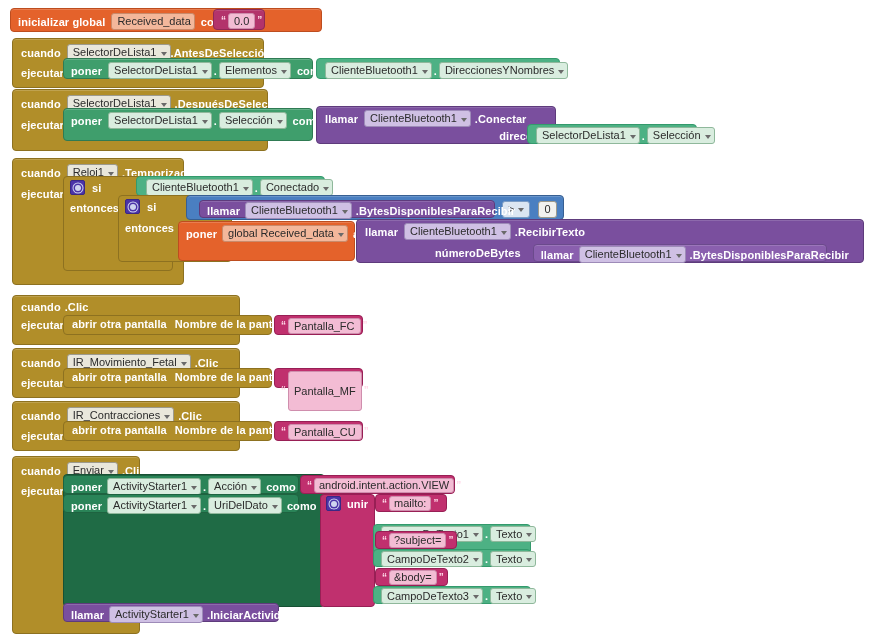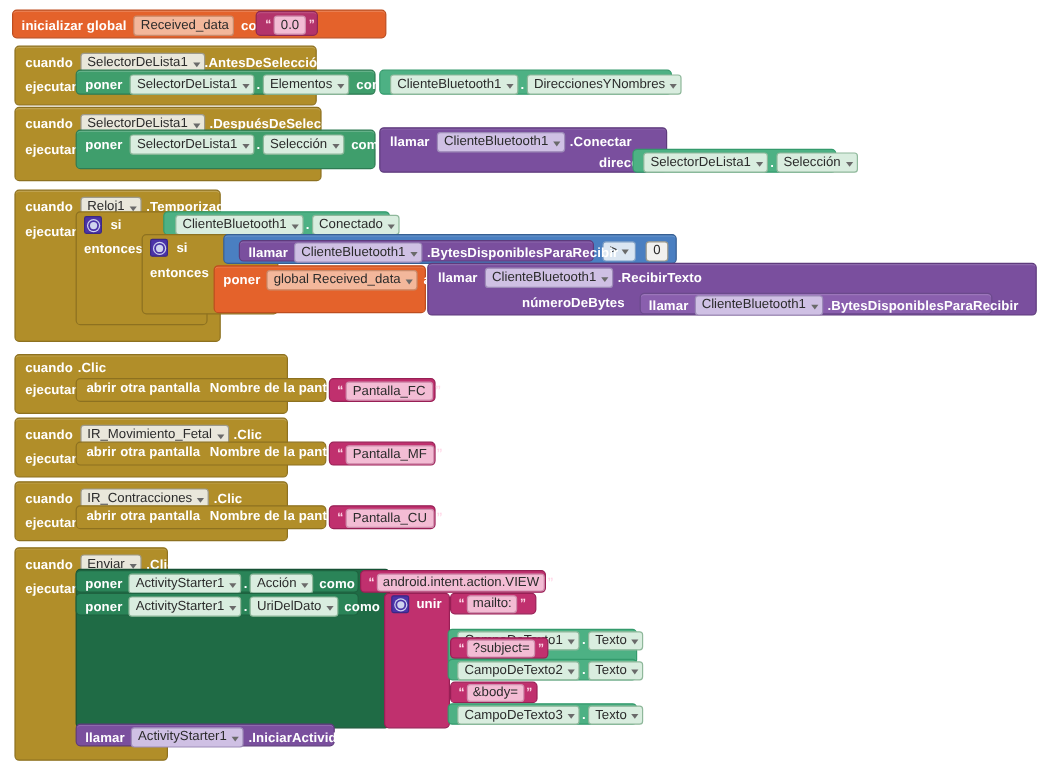--- a/index.html
+++ b/index.html
@@ -341,21 +341,21 @@
   </div>
   <div class="blk gold-ctl" style="left:63px;top:368px;width:209px;height:20px;">
     <div class="row" style="padding:2px 0 0 8px;">
       <span class="kw">abrir otra pantalla</span>
       <span class="kw" style="margin-left:8px;">Nombre de la pantalla</span>
     </div>
   </div>
   <div class="blk magenta2" style="left:274px;top:368px;width:89px;height:20px;">
     <div class="row" style="padding:2px 0 0 4px;">
       <span class="q">“</span>
-      <span class="fld pk" style="height:14px;line-height:14px;padding:0 5px;">
+      <span class="fld pk" style="height:14px;line-height:14px;padding:12px 5px;">
         <span>Pantalla_MF</span>
       </span>
       <span class="q">”</span>
     </div>
   </div>
 
   <div class="blk evt" style="left:12px;top:401px;width:228px;height:50px;">
     <div class="row" style="padding:5px 0 0 8px;">
       <span class="kw">cuando</span>
       <span class="fld" style="margin-left:6px;">

